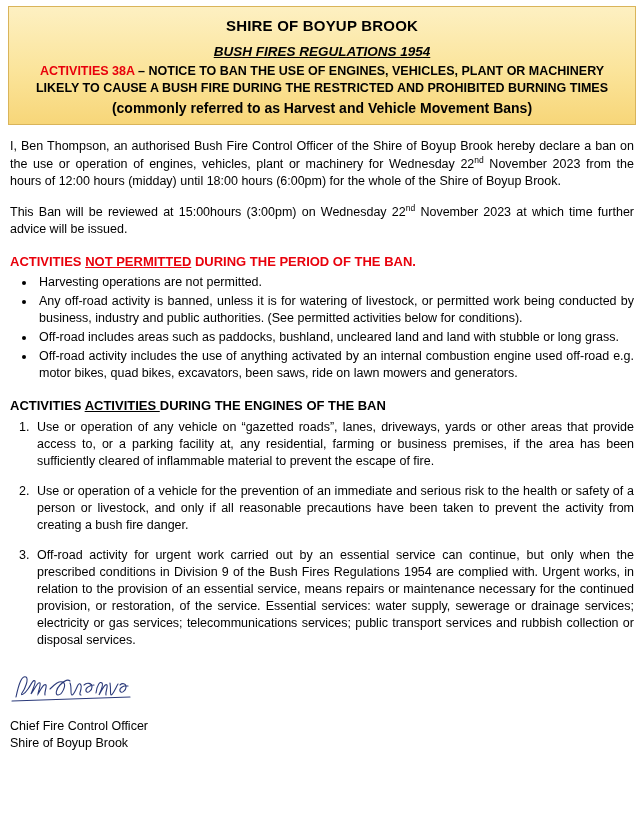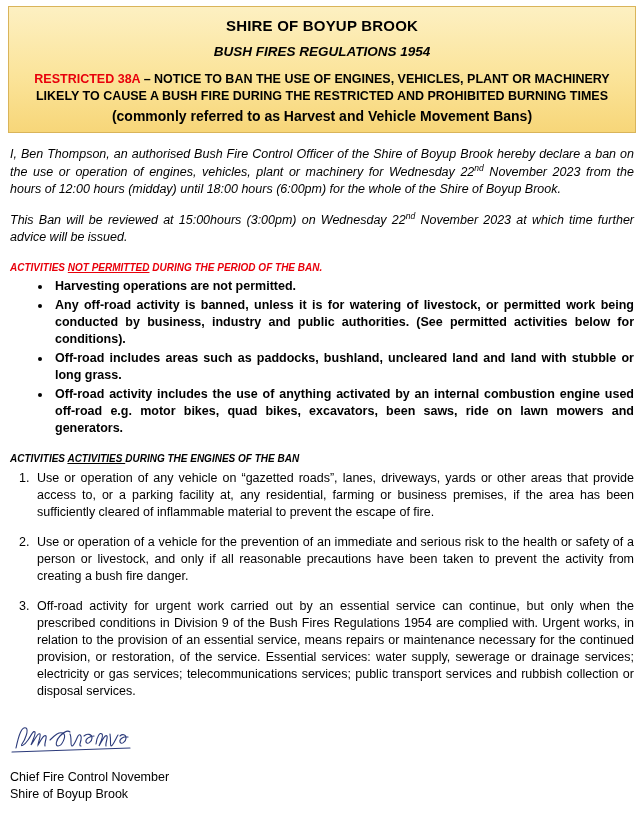--- a/index.html
+++ b/index.html
@@ -34,21 +34,22 @@
   .banner-title {
     font-size: 15px;
     font-weight: bold;
     letter-spacing: 0.2px;
     margin: 2px 0 10px 0;
   }
   .banner-sub {
     font-size: 13.5px;
     font-weight: bold;
     font-style: italic;
-    margin: 0 0 12px 0;
+    margin: 0 0 4px 0;
+    text-decoration: underline;
   }
   .banner-reg {
     font-size: 12.5px;
     font-weight: bold;
     line-height: 1.32;
     margin: 0 8px 4px 8px;
   }
   .reg-red {
     color: #e8000b;
     font-weight: bold;
@@ -60,51 +61,48 @@
   }
 
   
   .body {
     padding: 0 2px;
   }
   p.para {
     margin: 13px 0 0 0;
     line-height: 1.36;
     text-align: justify;
-    font-style: italic;
   }
   sup {
     font-size: 0.68em;
     vertical-align: super;
   }
 
   .section-head {
     margin: 16px 0 4px 0;
     font-weight: bold;
-    font-size: 10px;
-    font-style: italic;
+    font-size: 13px;
   }
   .section-head.red {
     color: #e8000b;
   }
   .u {
     text-decoration: underline;
   }
 
   ul.bullets {
     margin: 5px 0 0 0;
     padding-left: 26px;
     list-style-type: disc;
   }
   ul.bullets li {
-    margin: 0 0 2px 16px;
+    margin: 0 0 2px 0;
     line-height: 1.36;
     text-align: justify;
     padding-left: 3px;
-    font-weight: bold;
   }
 
   ol.numbered {
     margin: 6px 0 0 0;
     padding-left: 23px;
     list-style-type: decimal;
   }
   ol.numbered li {
     margin: 0 0 13px 0;
     line-height: 1.36;
@@ -129,21 +127,21 @@
   }
 </style>
 </head>
 <body>
 
 <div class="page">
 
   <div class="banner">
     <div class="banner-title">SHIRE OF BOYUP BROOK</div>
     <div class="banner-sub">BUSH FIRES REGULATIONS 1954</div>
-    <div class="banner-reg"><span class="reg-red">RESTRICTED 38A</span><span> – NOTICE TO BAN THE USE OF ENGINES, VEHICLES, PLANT OR MACHINERY LIKELY TO CAUSE A BUSH FIRE DURING THE RESTRICTED AND PROHIBITED BURNING TIMES</span></div>
+    <div class="banner-reg"><span class="reg-red">ACTIVITIES 38A</span><span> – NOTICE TO BAN THE USE OF ENGINES, VEHICLES, PLANT OR MACHINERY LIKELY TO CAUSE A BUSH FIRE DURING THE RESTRICTED AND PROHIBITED BURNING TIMES</span></div>
     <div class="banner-note">(commonly referred to as Harvest and Vehicle Movement Bans)</div>
   </div>
 
   <div class="body">
 
     <p class="para"><span>I, Ben Thompson, an authorised Bush Fire Control Officer of the Shire of Boyup Brook hereby declare a ban on the use or operation of engines, vehicles, plant or machinery for Wednesday 22</span><sup>nd</sup><span> November 2023 from the hours of 12:00 hours (midday) until 18:00 hours (6:00pm) for the whole of the Shire of Boyup Brook.</span></p>
 
     <p class="para"><span>This Ban will be reviewed at 15:00hours (3:00pm) on Wednesday 22</span><sup>nd</sup><span> November 2023 at which time further advice will be issued.</span></p>
 
     <div class="section-head red"><span>ACTIVITIES </span><span class="u">NOT PERMITTED</span><span> DURING THE PERIOD OF THE BAN.</span></div>
@@ -170,19 +168,19 @@
           <path d="M40 22 C44 18, 50 12, 54 16 C56 19, 52 28, 48 28 C45 28, 46 22, 50 18 C54 14, 58 12, 60 14"></path>
           <path d="M60 16 C62 20, 60 28, 62 28 C64 28, 66 22, 68 18 C70 15, 72 18, 71 22 C70 26, 69 28, 71 28"></path>
           <path d="M74 18 C77 15, 82 16, 82 20 C82 24, 77 27, 76 24 C75 21, 80 18, 84 18"></path>
           <path d="M86 26 C87 18, 90 14, 92 16 C94 18, 90 25, 89 28 C92 23, 95 16, 97 18 C98 20, 95 26, 96 28"></path>
           <path d="M100 16 C101 22, 100 28, 101 28 C103 28, 106 20, 108 17"></path>
           <path d="M110 18 C112 16, 116 16, 116 20 C116 24, 111 27, 110 24 C109 21, 114 18, 118 19"></path>
           <path d="M2 34 C30 33, 70 32, 120 30"></path>
         </g>
       </svg>
       <div class="sign-name">
-        <div>Chief Fire Control November</div>
+        <div>Chief Fire Control Officer</div>
         <div>Shire of Boyup Brook</div>
       </div>
     </div>
 
   </div>
 </div>
 
 </body></html>

